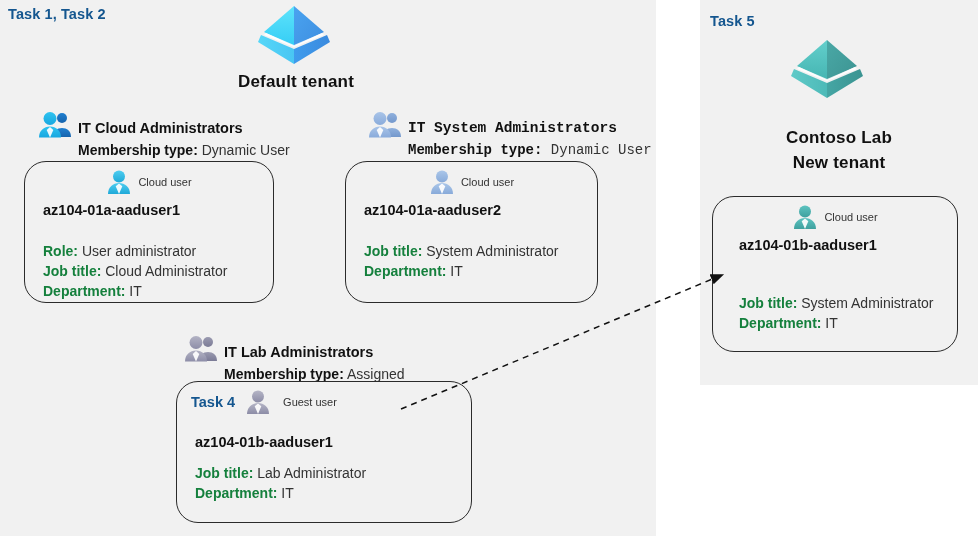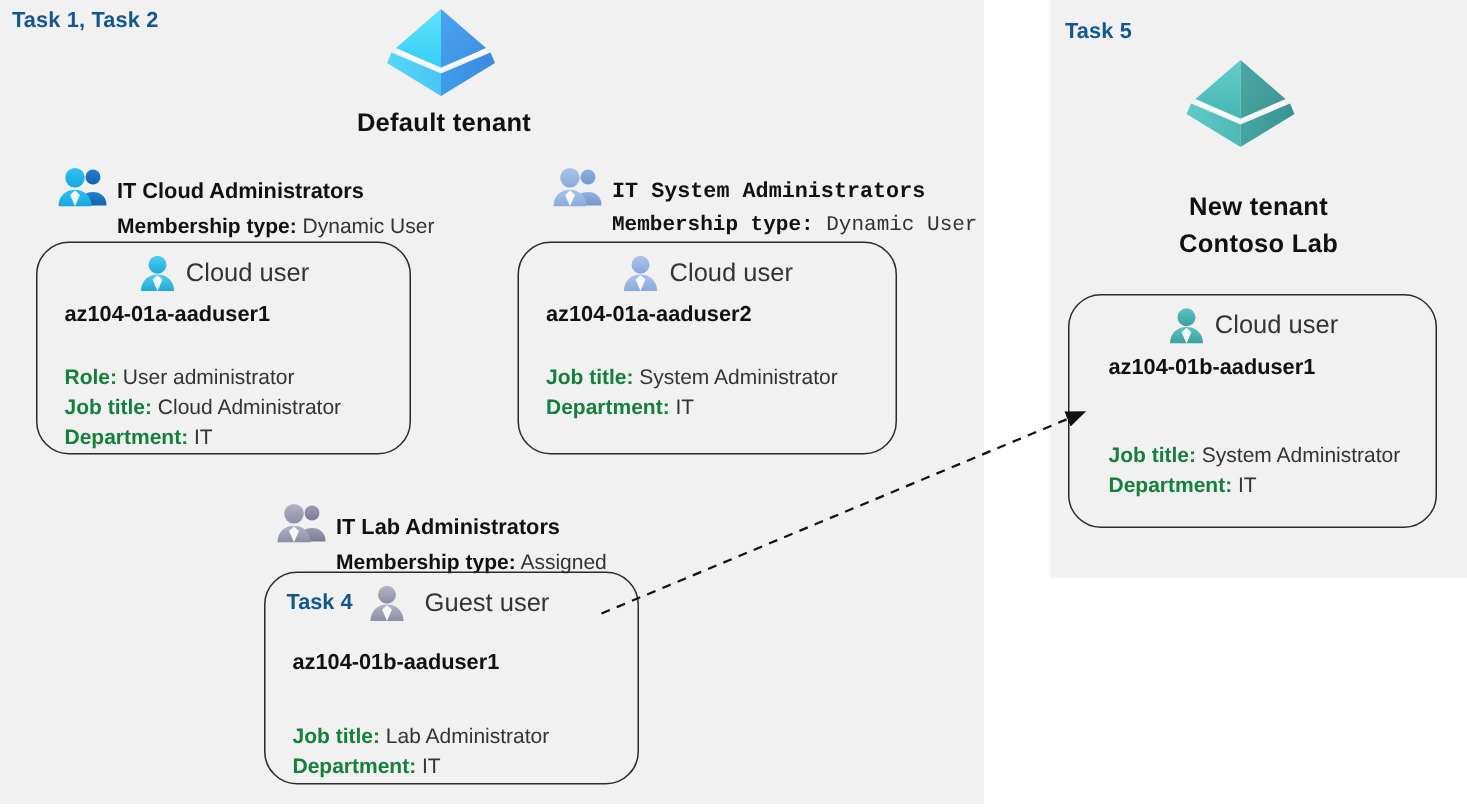--- a/index.html
+++ b/index.html
@@ -41,21 +41,21 @@
   }
   .card-head{
     display:flex;align-items:center;justify-content:center;gap:6px;
     padding-top:7px;
   }
   .card-head .tasktag{
     color:#14568f;font-weight:bold;font-size:14.5px;margin-right:4px;
   }
   .uicon{width:26px;height:25px;flex:none;}
   .uicon svg{display:block;width:100%;height:100%;}
-  .utype{font-size:17px;color:#333;}
+  .utype{font-size:11px;color:#333;}
   .uname{font-weight:bold;font-size:14.5px;color:#111;}
   .attrs{font-size:14px;color:#333;line-height:1.44;}
   .attrs b{color:#15803d;font-weight:bold;}
   .attrs div{white-space:nowrap;}
 
   
   .abs{position:absolute;}
   #arrow-layer{position:absolute;left:0;top:0;width:978px;height:540px;pointer-events:none;}
 </style>
 </head>
@@ -215,40 +215,40 @@
       <path d="M1 27.5c0-7 5-11 11-11s11 4 11 11z" fill="url(#g3a)"></path>
       <path d="M12 17l3.3 3-3.3 7.5L8.7 20z" fill="#ffffff" opacity=".92"></path>
     </svg>
   </span>
   <div class="gtext">
     <div class="gname">IT Lab Administrators</div>
     <div class="gmem"><b>Membership type:</b> <span>Assigned</span></div>
   </div>
 </div>
 
-<div class="card" style="left:176px;top:381px;width:250px;height:142px;">
+<div class="card" style="left:176px;top:381px;width:296px;height:142px;">
   <div class="card-head" style="justify-content:flex-start;padding-left:14px;">
     <span class="tasktag">Task 4</span>
     <span class="uicon">
       <svg viewBox="0 0 26 25" xmlns="http://www.w3.org/2000/svg">
         <defs>
             <linearGradient id="u3" x1="0" y1="0" x2="0" y2="1">
               <stop offset="0" stop-color="#b5b5c6"></stop>
               <stop offset="1" stop-color="#8c8ca6"></stop>
             </linearGradient>
           </defs>
         <circle cx="13" cy="7.5" r="6" fill="url(#u3)"></circle>
         <path d="M2 25c0-7 5-11 11-11s11 4 11 11z" fill="url(#u3)"></path>
         <path d="M13 14.5l3.3 2.8L13 25l-3.3-7.7z" fill="#ffffff" opacity=".92"></path>
       </svg>
     </span>
     <span class="utype" style="margin-left:6px;">Guest user</span>
   </div>
   <div class="uname abs" style="left:18px;top:52px;">az104-01b-aaduser1</div>
-  <div class="attrs abs" style="left:18px;top:98px;">
+  <div class="attrs abs" style="left:18px;top:81px;">
     <div><b>Job title:</b> <span>Lab Administrator</span></div>
     <div><b>Department:</b> <span>IT</span></div>
   </div>
 </div>
 
 <div class="panel" id="right-panel"></div>
 
 <div class="task-label" style="left:710px;top:13px;">Task 5</div>
 
 <div class="tenant-icon" style="left:789px;top:36px;">
@@ -273,22 +273,22 @@
     </defs>
     <polygon points="38,4 38,44 8,30" fill="url(#t2L)"></polygon>
     <polygon points="38,4 68,30 38,44" fill="url(#t2R)"></polygon>
     <polygon points="5,33 38,47 38,62 2,40" fill="url(#b2L)"></polygon>
     <polygon points="71,33 38,47 38,62 74,40" fill="url(#b2R)"></polygon>
     <polygon points="10,31 38,43 38,45 8,33" fill="#ffffff" opacity="0.85"></polygon>
     <polygon points="66,31 38,43 38,45 68,33" fill="#ffffff" opacity="0.85"></polygon>
   </svg>
 </div>
 <div class="tenant-title" style="left:710px;top:126px;width:258px;">
+  <div>Contoso Lab</div>
   <div>New  tenant</div>
-  <div>Contoso Lab</div>
 </div>
 
 <div class="card" style="left:712px;top:196px;width:246px;height:156px;">
   <div class="card-head">
     <span class="uicon">
       <svg viewBox="0 0 26 25" xmlns="http://www.w3.org/2000/svg">
         <defs>
             <linearGradient id="u4" x1="0" y1="0" x2="0" y2="1">
               <stop offset="0" stop-color="#5cc3c0"></stop>
               <stop offset="1" stop-color="#3ea09e"></stop>

